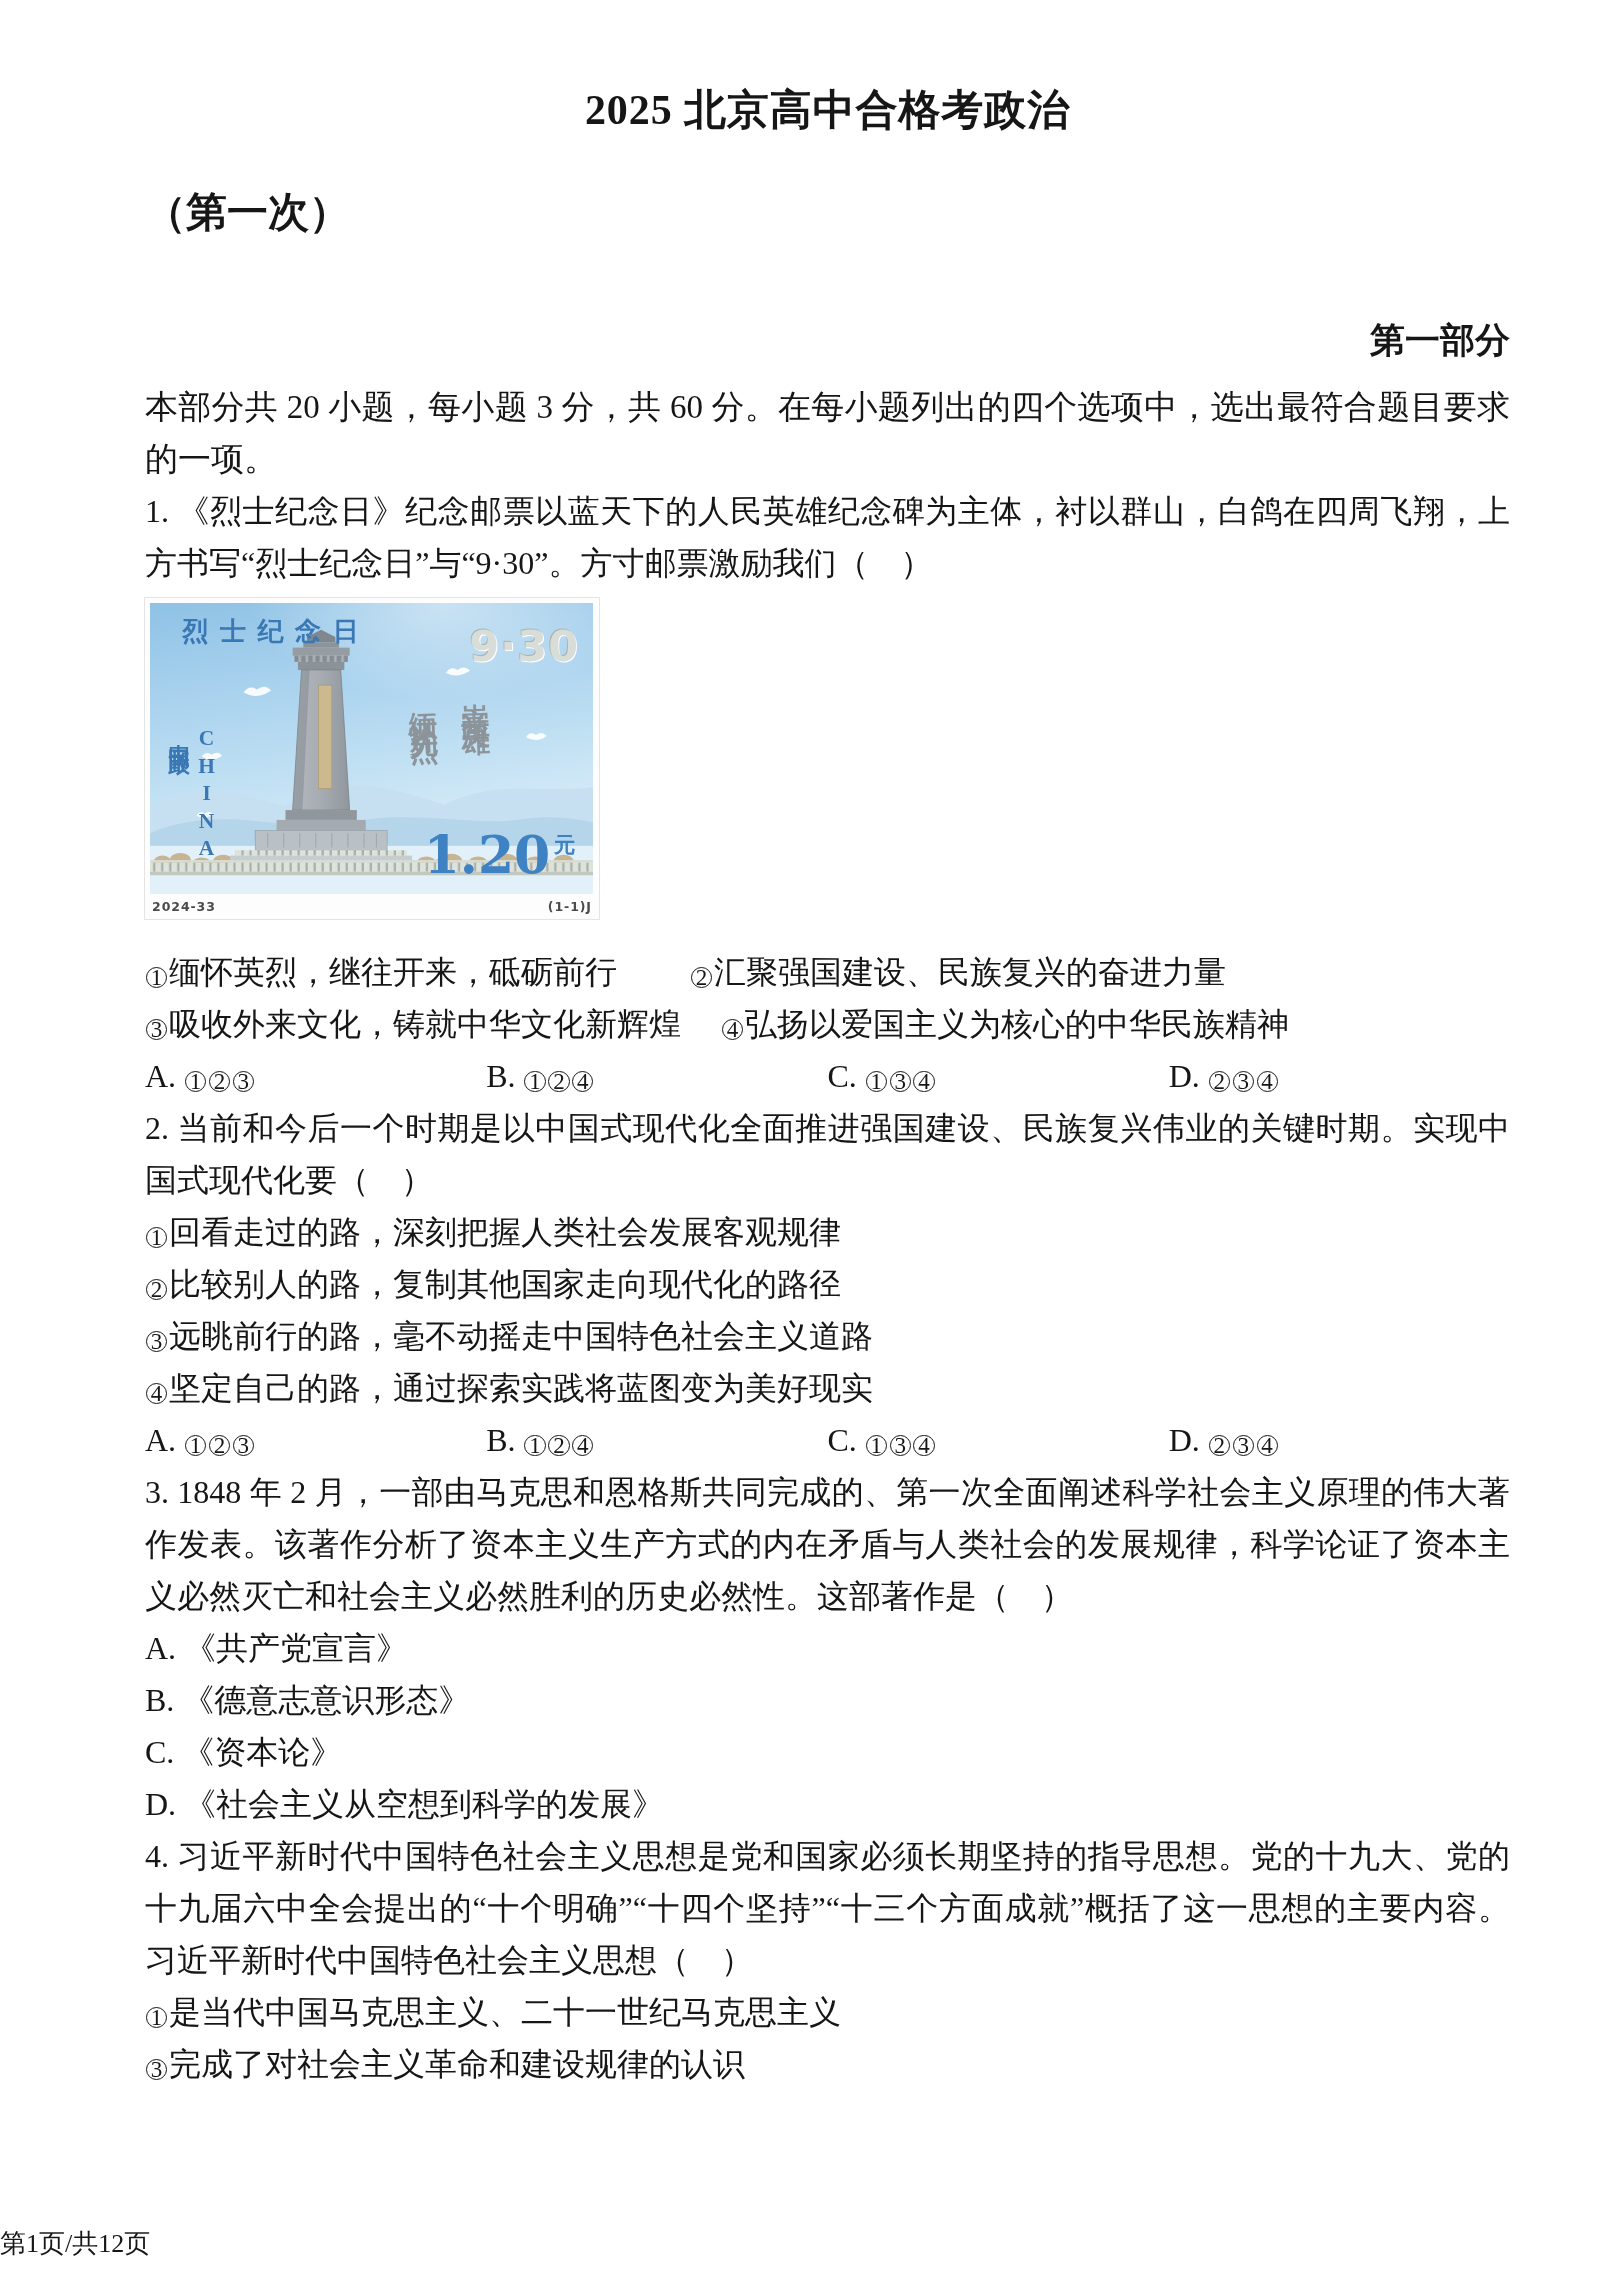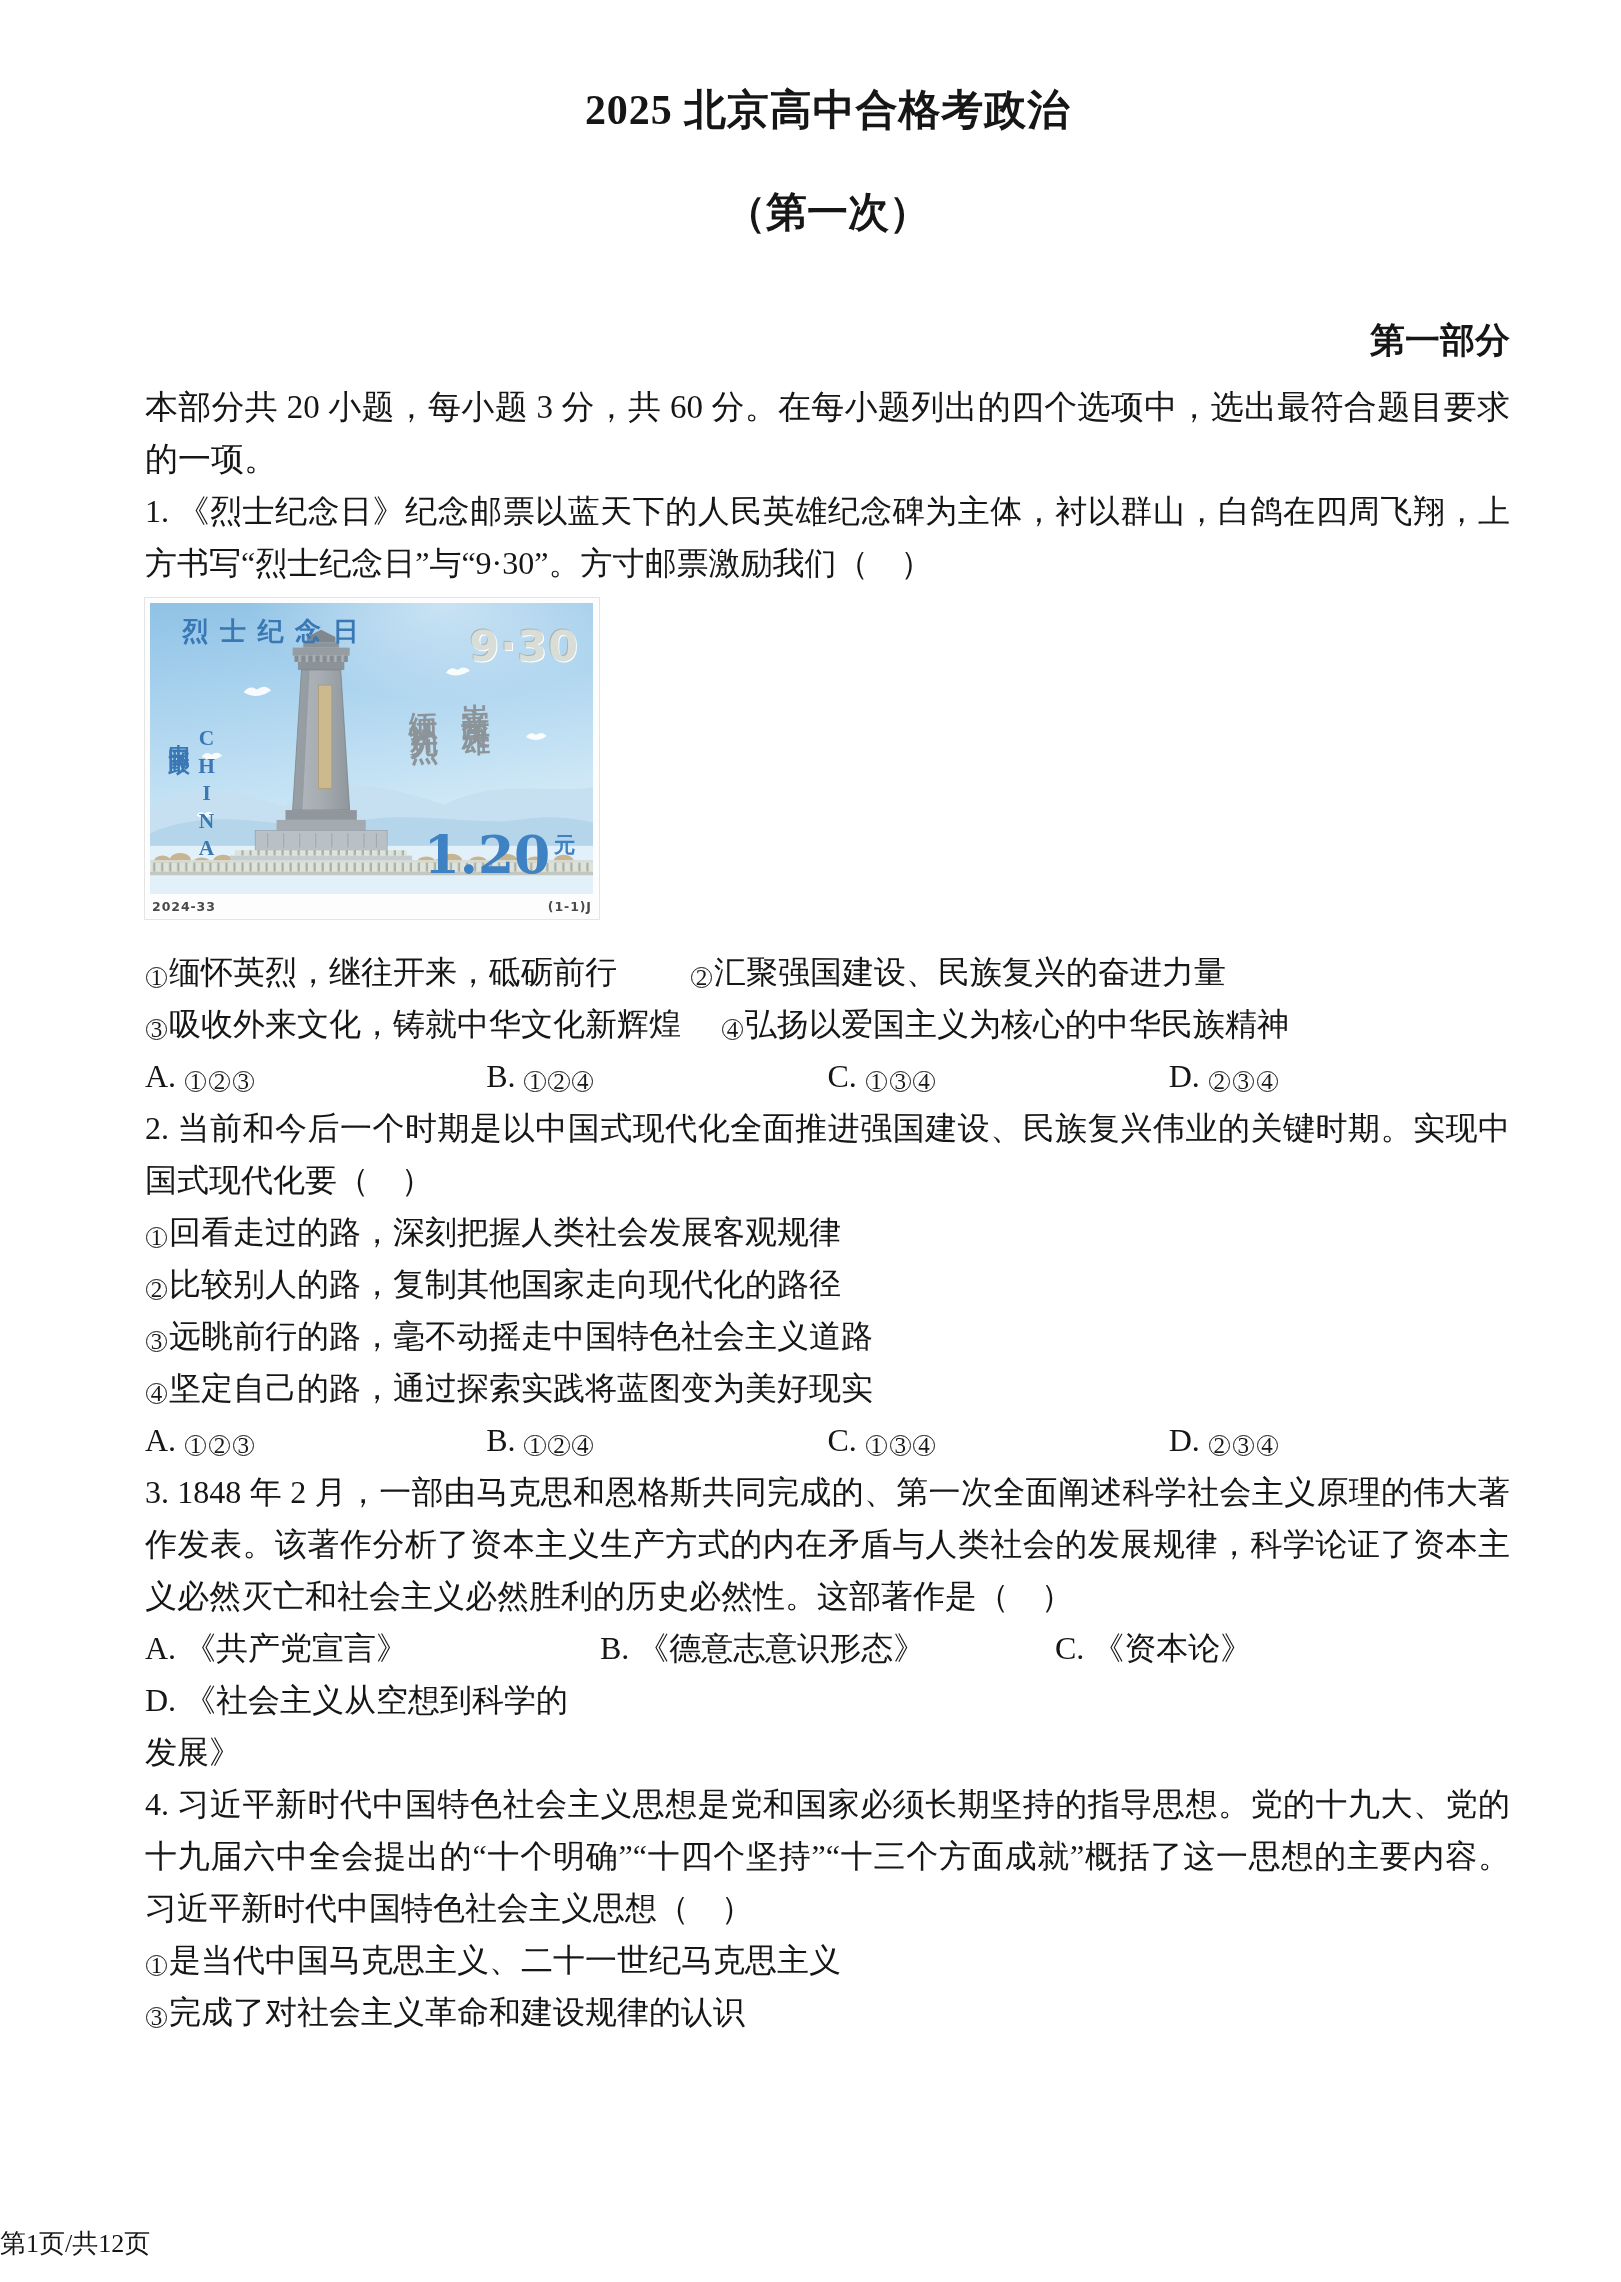--- a/index.html
+++ b/index.html
@@ -3,30 +3,30 @@
 <meta charset="utf-8">
 <style>
   *{box-sizing:border-box;margin:0;padding:0}
   html,body{background:#ffffff}
   body{
     width:1622px;height:2282px;position:relative;overflow:hidden;
     font-family:"Liberation Serif","DejaVu Serif",serif;color:#161616;
   }
   .content{position:absolute;left:145px;top:0;width:1365px}
   .title{margin-top:85px;font-size:42px;line-height:1.2;font-weight:bold;text-align:center;letter-spacing:0.9px}
-  .subtitle{margin-top:53px;font-size:41px;line-height:1.2;font-weight:bold;text-align:center}
+  .subtitle{margin-top:53px;font-size:41px;line-height:1.2;font-weight:bold;}
   .section-heading{margin-top:82px;font-size:35px;line-height:1.2;font-weight:bold;text-align:right}
   .intro{margin-top:19px;font-size:33px;font-weight:normal;line-height:52px;text-align:justify}
   .stem{font-size:32px;line-height:52px;text-align:justify}
   .optline,.optrow,.answers,.opts2{font-size:32px;line-height:52px}
   .optrow{display:flex}
   .optrow .first1{width:545px;flex:none}
   .optrow .first2{width:576px;flex:none}
   .answers{display:grid;grid-template-columns:repeat(4,1fr)}
-  .opts2{display:grid;grid-template-columns:1fr 1fr 1fr}
+  .opts2{display:grid;grid-template-columns:1fr}
   .circ{
     display:inline-flex;align-items:center;justify-content:center;
     width:0.92em;height:0.92em;border:1.8px solid #161616;border-radius:50%;
     font-size:0.72em;line-height:1;vertical-align:-0.08em;margin:0 1.8px 0 0.9px;
     font-family:"Liberation Serif",serif;
   }
   .footer{position:absolute;left:0;top:2226px;width:100%;text-align:left;font-size:26px}
 
   
   .stamp{margin:9px 0 27px 0;width:454px;background:#fdfdfd;box-shadow:0 0 0 0.9px #e2e2e2;padding:5.3px 5.3px 0 5.3px}

